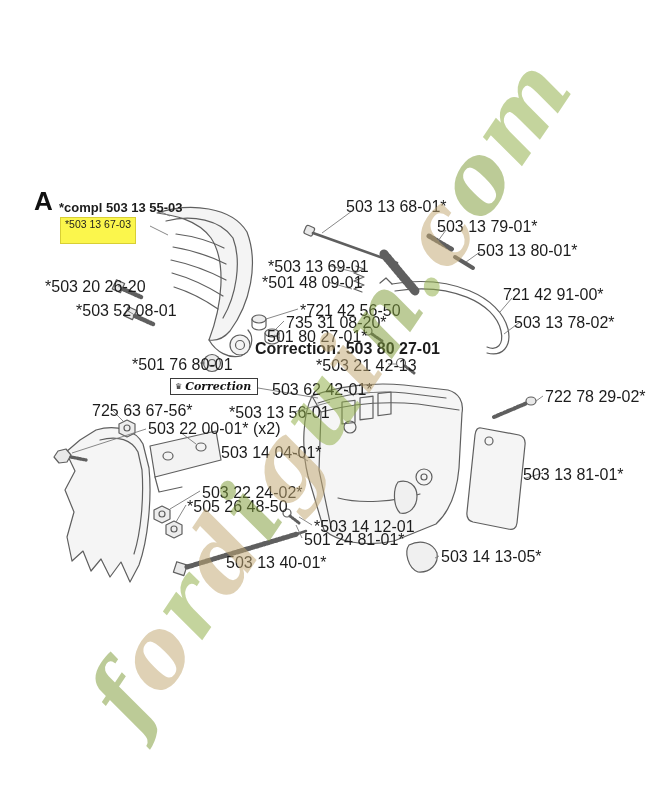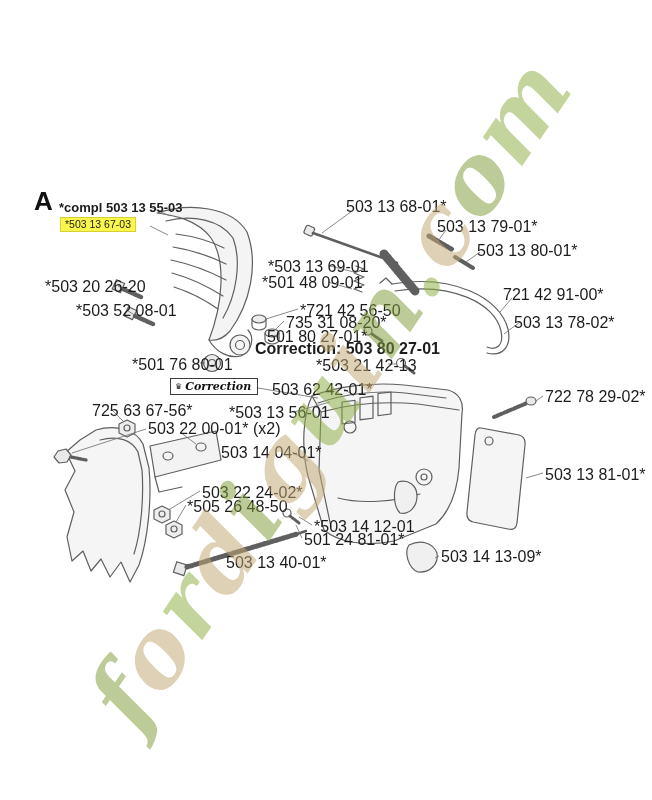--- a/index.html
+++ b/index.html
@@ -5,21 +5,21 @@
   * { margin:0; padding:0; box-sizing:border-box; }
   html,body { background:#ffffff; }
   body { font-family:"Liberation Sans", sans-serif; }
   #stage { position:relative; width:652px; height:800px; background:#fff; overflow:hidden; }
   #stage svg { position:absolute; left:0; top:0; z-index:1; }
   .lbl { position:absolute; z-index:2; font-size:16px; line-height:13px; color:#1c1c1c; white-space:nowrap; }
   .bold { font-weight:bold; }
   #section-letter { position:absolute; z-index:2; left:34px; top:186px; font-size:26px; font-weight:bold; color:#111; }
   #compl-label { position:absolute; z-index:2; left:59px; top:200px; font-size:13px; font-weight:bold; color:#1c1c1c; white-space:nowrap; }
   #highlight-box { position:absolute; z-index:2; left:60px; top:217px; font-size:10.5px; color:#1c1c1c;
-                   background:#fbf64c; border:1px solid #d8cf35; padding:0 4px 1px 4px; white-space:nowrap; }
+                   background:#fbf64c; border:1px solid #d8cf35; padding:0 4px 13px 4px; white-space:nowrap; }
   #husqvarna-logo { position:absolute; z-index:2; left:170px; top:378px; border:1px solid #3a3a3a;
                     background:#fff; padding:1px 6px 1px 4px; display:flex; align-items:center; gap:3px; }
   #husqvarna-logo .crown { font-size:8px; color:#222; line-height:8px; }
   #husqvarna-logo .brand { font-family:"DejaVu Serif", serif; font-style:italic; font-weight:bold; font-size:11px; color:#111; }
   #watermark { position:absolute; z-index:3; left:330px; top:392px;
                transform:translate(-50%,-50%) rotate(-56deg);
                font-family:"DejaVu Serif", serif; font-style:italic; font-weight:bold;
                font-size:94px; letter-spacing:3px; white-space:nowrap;
                opacity:0.52; pointer-events:none; }
 </style>
@@ -215,23 +215,23 @@
   <div class="lbl bold" style="left:255px;top:342px">Correction: 503 80 27-01</div>
   <div class="lbl" style="left:514px;top:316px">503 13 78-02*</div>
   <div class="lbl" style="left:132px;top:358px">*501 76 80-01</div>
   <div class="lbl" style="left:316px;top:359px">*503 21 42-13</div>
   <div class="lbl" style="left:272px;top:383px">503 62 42-01*</div>
   <div class="lbl" style="left:92px;top:404px">725 63 67-56*</div>
   <div class="lbl" style="left:229px;top:406px">*503 13 56-01</div>
   <div class="lbl" style="left:148px;top:422px">503 22 00-01* (x2)</div>
   <div class="lbl" style="left:221px;top:446px">503 14 04-01*</div>
   <div class="lbl" style="left:545px;top:390px">722 78 29-02*</div>
-  <div class="lbl" style="left:545px;top:468px">503 13 81-01*</div>
+  <div class="lbl" style="left:523px;top:468px">503 13 81-01*</div>
   <div class="lbl" style="left:202px;top:486px">503 22 24-02*</div>
   <div class="lbl" style="left:187px;top:500px">*505 26 48-50</div>
   <div class="lbl" style="left:314px;top:520px">*503 14 12-01</div>
   <div class="lbl" style="left:304px;top:533px">501 24 81-01*</div>
   <div class="lbl" style="left:226px;top:556px">503 13 40-01*</div>
-  <div class="lbl" style="left:441px;top:550px">503 14 13-09*</div>
+  <div class="lbl" style="left:441px;top:550px">503 14 13-05*</div>
 
   <div id="watermark"><span style="color: rgb(127, 156, 58);">f</span><span style="color: rgb(194, 168, 115);">o</span><span style="color: rgb(143, 174, 69);">r</span><span style="color: rgb(194, 168, 115);">d</span><span style="color: rgb(127, 156, 58);">i</span><span style="color: rgb(194, 168, 115);">g</span><span style="color: rgb(143, 174, 69);">u</span><span style="color: rgb(194, 168, 115);">i</span><span style="color: rgb(127, 156, 58);">n</span><span style="color: rgb(143, 174, 69);">.</span><span style="color: rgb(194, 168, 115);">c</span><span style="color: rgb(127, 156, 58);">o</span><span style="color: rgb(143, 174, 69);">m</span></div>
 
 </div>
 
 </body></html>

